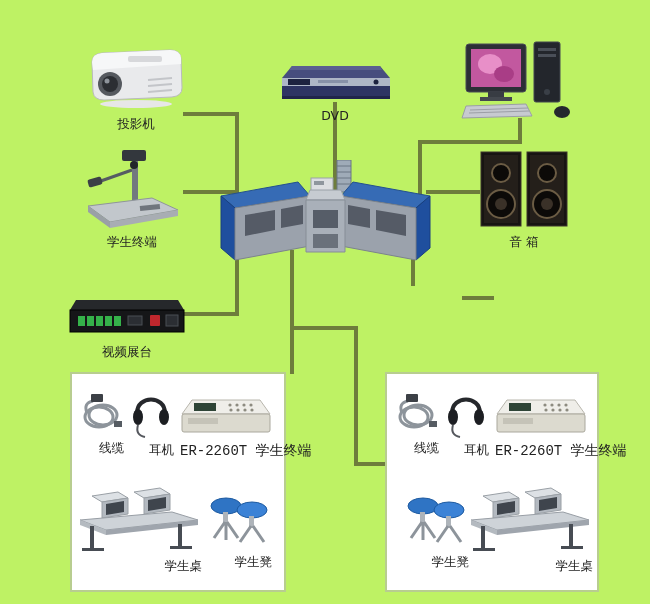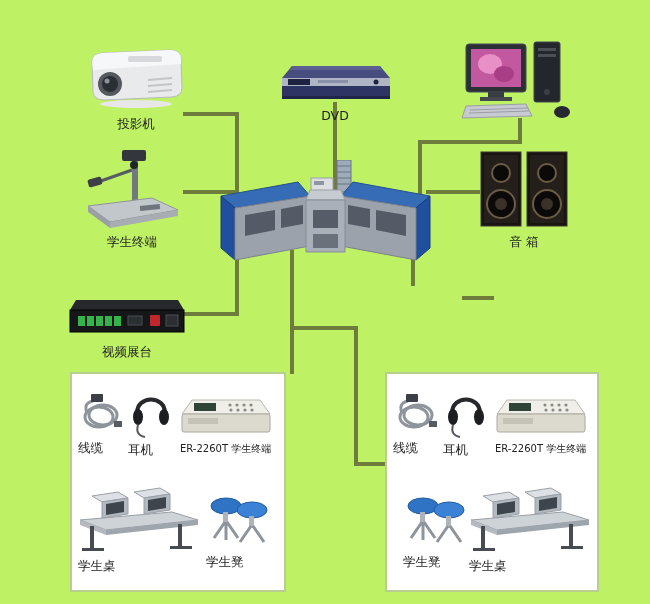--- a/index.html
+++ b/index.html
@@ -8,24 +8,24 @@
   }
   html,body{margin:0;padding:0;background:#fff;}
   .canvas{
     position:relative;width:650px;height:604px;background:#bef264;overflow:hidden;
     font-family:"DejaVu Sans","Liberation Sans",sans-serif;color:#222;
   }
   .wire{position:absolute;background:var(--connector-line);}
   .device{position:absolute;text-align:center;}
   .device svg{display:block;margin:0 auto;}
   .caption{display:block;font-size:12.5px;color:#222;margin-top:4px;white-space:nowrap;}
-  .caption.small{font-size:10px;}
+  .caption.small{font-size:14px;font-family:Liberation Mono, monospace;}
   .console-svg{position:absolute;}
   .station-box{position:absolute;border:2px solid var(--group-border);background:#fff;}
-  .item{position:absolute;text-align:left;}
+  .item{position:absolute;text-align:right;}
   .item svg{display:block;margin:0 auto;}
 </style>
 </head>
 <body>
 
 <div class="canvas">
 
   <div class="wire" style="left:183px;top:112px;width:56px;height:4px"></div>
   <div class="wire" style="left:235px;top:112px;width:4px;height:92px"></div>
 

